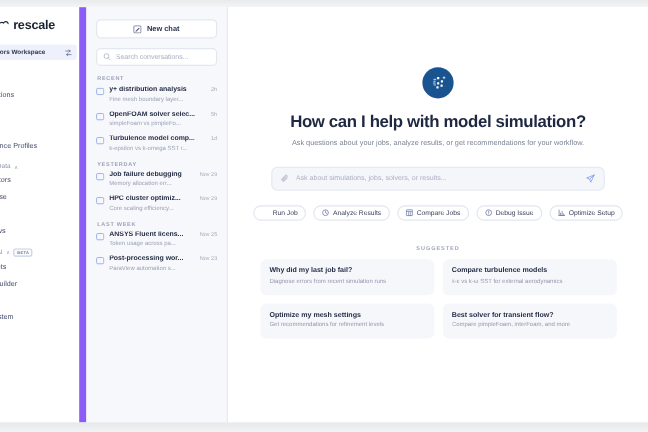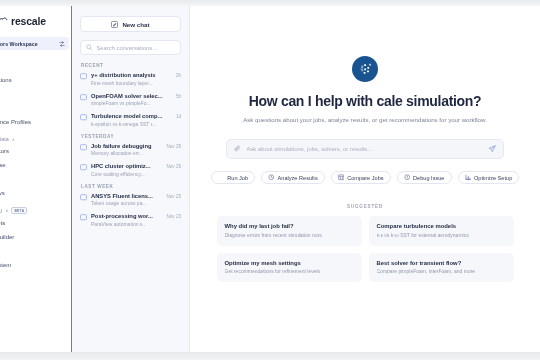--- a/index.html
+++ b/index.html
@@ -22,21 +22,21 @@
   }
 
   .app {
     position: absolute; left: 0; top: 6px; width: 540px; height: 346px;
     display: flex; background: #fff;
   }
 
   
   .nav {
     width: 72px; height: 100%; background: #ffffff;
-    border-right: 1px solid #8b5cf6;
+    border-right: 6px solid #8b5cf6;
     padding: 7px 0 0 0; overflow: hidden; flex: 0 0 72px;
   }
   .brand {
     display: flex; align-items: center; gap: 3px;
     padding: 0 0 0 2px; height: 16px; margin-bottom: 8px;
     margin-left: -6px;
   }
   .brand-mark { width: 12px; height: 11px; flex: 0 0 12px; }
   .brand-name {
     font-size: 10.5px; font-weight: 700; color: #1c2333; letter-spacing: -0.2px;
@@ -377,21 +377,21 @@
           <rect x="10.2" y="4.6" width="2.6" height="2.6" rx="0.5" fill="#ffffff"></rect>
           <rect x="14.6" y="8.4" width="2.6" height="2.6" rx="0.5" fill="#ffffff"></rect>
           <rect x="10.2" y="10.6" width="2.6" height="2.6" rx="0.5" fill="#ffffff"></rect>
           <rect x="14.2" y="13.4" width="2.6" height="2.6" rx="0.5" fill="#ffffff"></rect>
           <rect x="9.4" y="15.4" width="2.6" height="2.6" rx="0.5" fill="#ffffff"></rect>
           <path d="M6.4 7.2h2.4M6.4 9.4h1.6M5.8 11.6h2.2M6.6 13.8h1.8" stroke="#ffffff" stroke-width="0.9" stroke-linecap="round"></path>
           <path d="M18.4 4.2v2.2M17.3 5.3h2.2" stroke="#ffffff" stroke-width="0.85" stroke-linecap="round"></path>
         </svg>
       </div>
 
-      <h1 class="hero-title">How can I help with cale simulation?</h1>
+      <h1 class="hero-title">How can I help with model simulation?</h1>
       <p class="hero-sub">Ask questions about your jobs, analyze results, or get recommendations for your workflow.</p>
 
       <div class="composer">
         <span>
           <svg viewBox="0 0 12 12" width="7.5" height="7.5">
             <path d="M8.6 5.3 5 8.9a2.1 2.1 0 0 1-3-3l4.1-4.1a1.4 1.4 0 0 1 2 2L4 7.9a0.7 0.7 0 0 1-1-1l3.5-3.5" fill="none" stroke="#98a0b5" stroke-width="0.95" stroke-linecap="round" stroke-linejoin="round"></path>
           </svg>
         </span>
         <input class="composer-input" type="text" placeholder="Ask about simulations, jobs, solvers, or results..." style="">
         <span>

